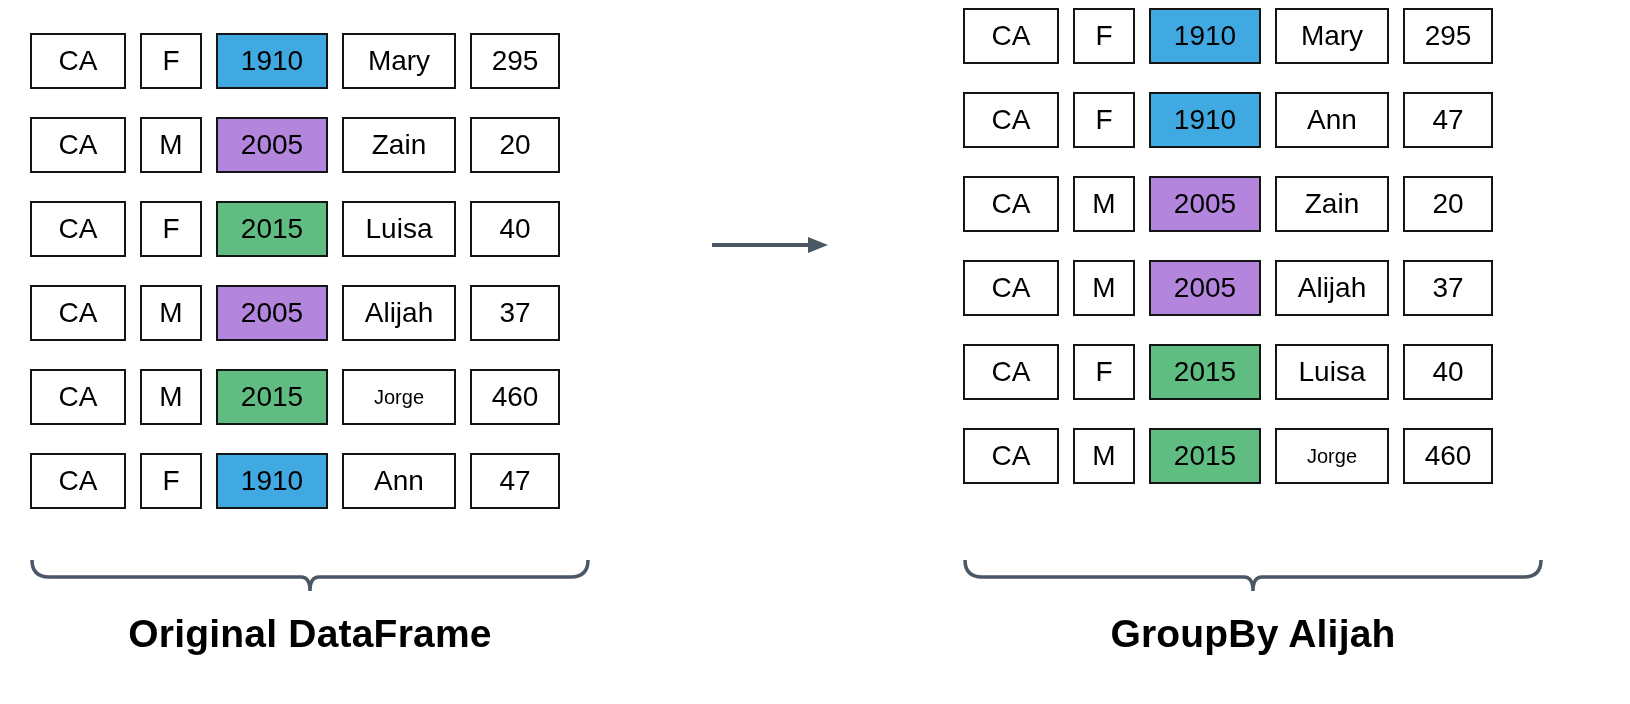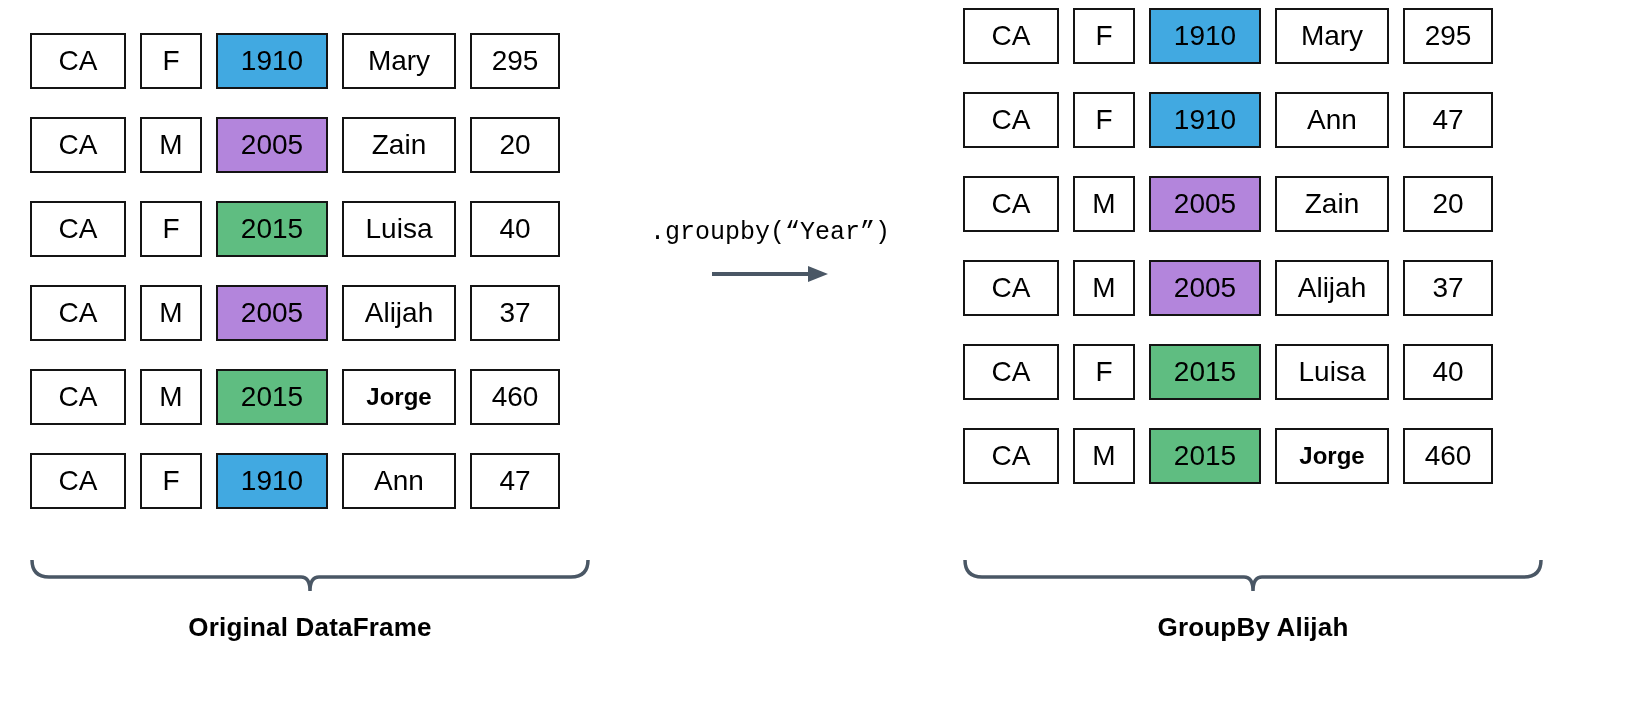--- a/index.html
+++ b/index.html
@@ -35,21 +35,21 @@
     display: flex;
     align-items: center;
     justify-content: center;
     height: 56px;
     border: 2px solid var(--cell-border, #141414);
     background: #ffffff;
     font-size: 28px;
     line-height: 1;
     color: #000;
   }
-  .cell.sm { font-size: 24px; font-weight: bold; }
+  .cell.sm { font-size: 20px; }
   .c-state { width: 96px;  }
   .c-sex   { width: 62px;  }
   .c-year  { width: 112px; }
   .c-name  { width: 114px; }
   .c-count { width: 90px;  }
 
   
   #operation {
     position: absolute;
     left: 598px;
@@ -70,21 +70,21 @@
     position: absolute;
     top: 560px;
   }
   #left-brace  { left: 30px;  }
   #right-brace { left: 963px; }
 
   
   .table-label {
     position: absolute;
     top: 612px;
-    font-size: 26px;
+    font-size: 39px;
     font-weight: 700;
     text-align: center;
     letter-spacing: 0.2px;
   }
   #left-label  { left: 30px;  width: 560px; }
   #right-label { left: 963px; width: 580px; }
 </style>
 </head>
 <body>
 
@@ -127,21 +127,20 @@
     <div class="row">
       <div class="cell c-state">CA</div>
       <div class="cell c-sex">F</div>
       <div class="cell c-year" style="background: rgb(65, 169, 225);">1910</div>
       <div class="cell c-name">Ann</div>
       <div class="cell c-count">47</div>
     </div>
   </section>
 
 <div id="operation">
-  <div id="op-code">.groupby(“Year”)</div>
   <div id="op-arrow">
     <svg width="124" height="22" viewBox="0 0 124 22">
       <line x1="4" y1="11" x2="102" y2="11" stroke="var(--accent)" stroke-width="4"></line>
       <polygon points="100,3 120,11 100,19" fill="var(--accent)"></polygon>
     </svg>
   </div>
 </div>
 
 <section class="table" id="right-table">
     <div class="group">

